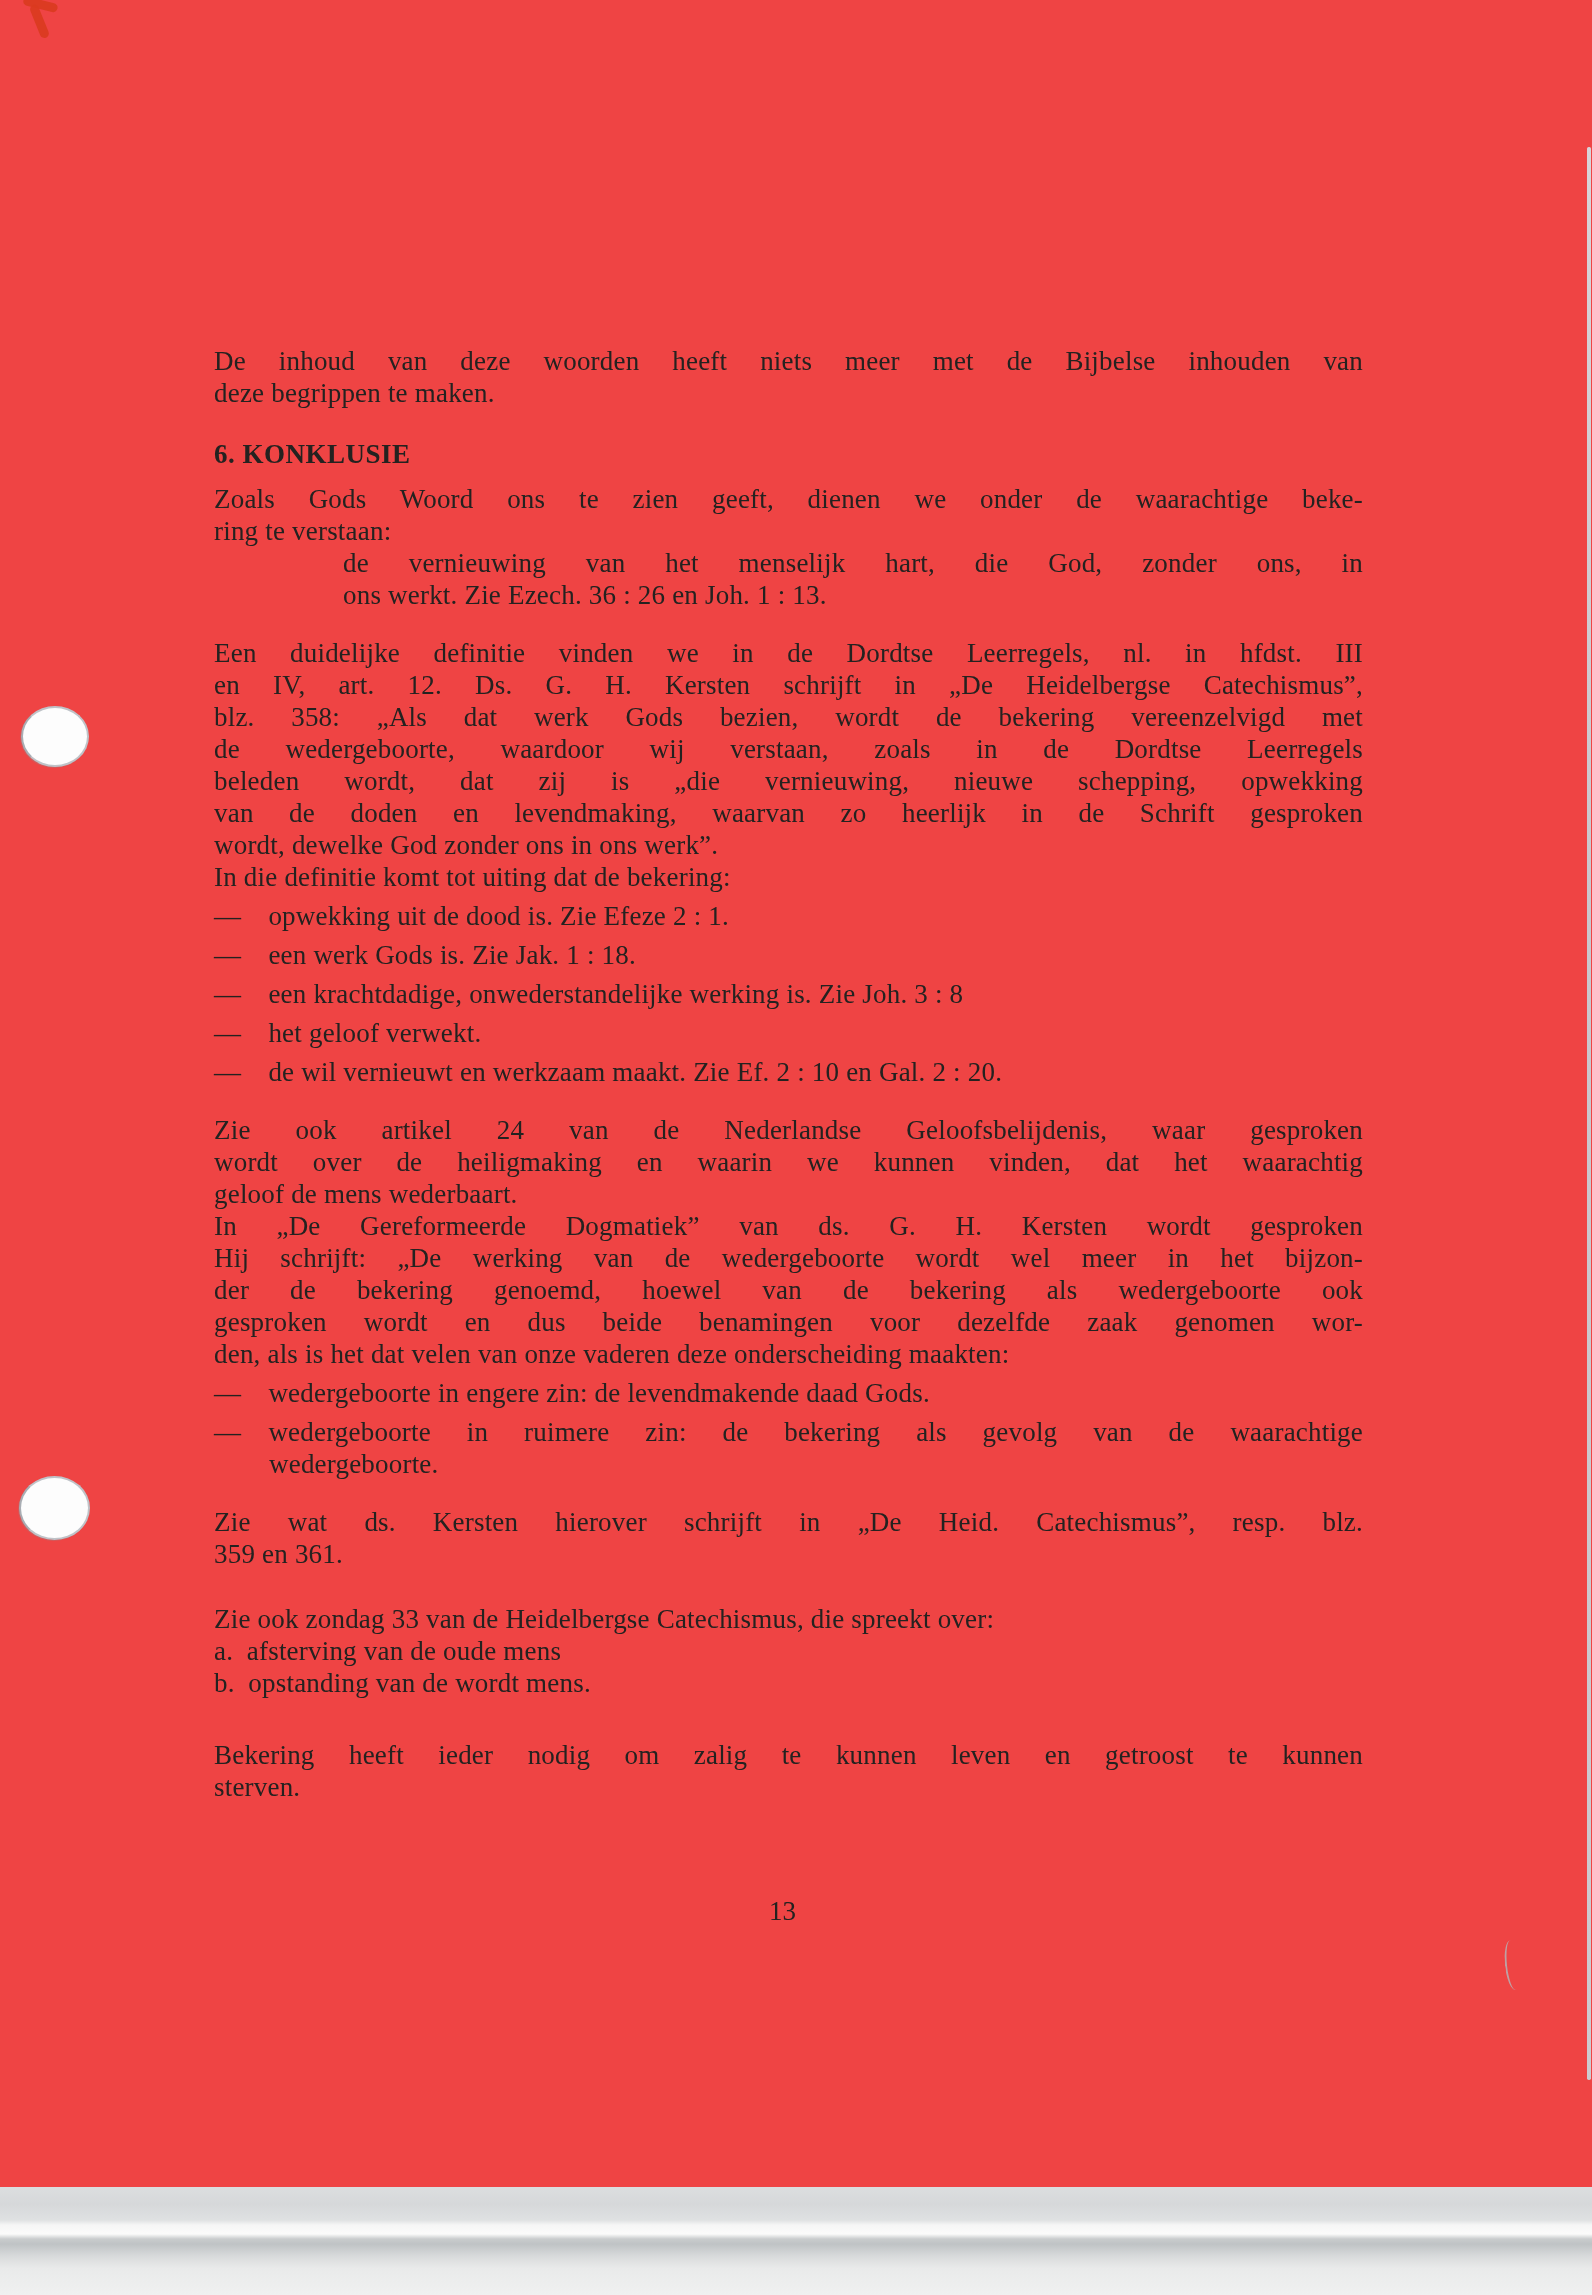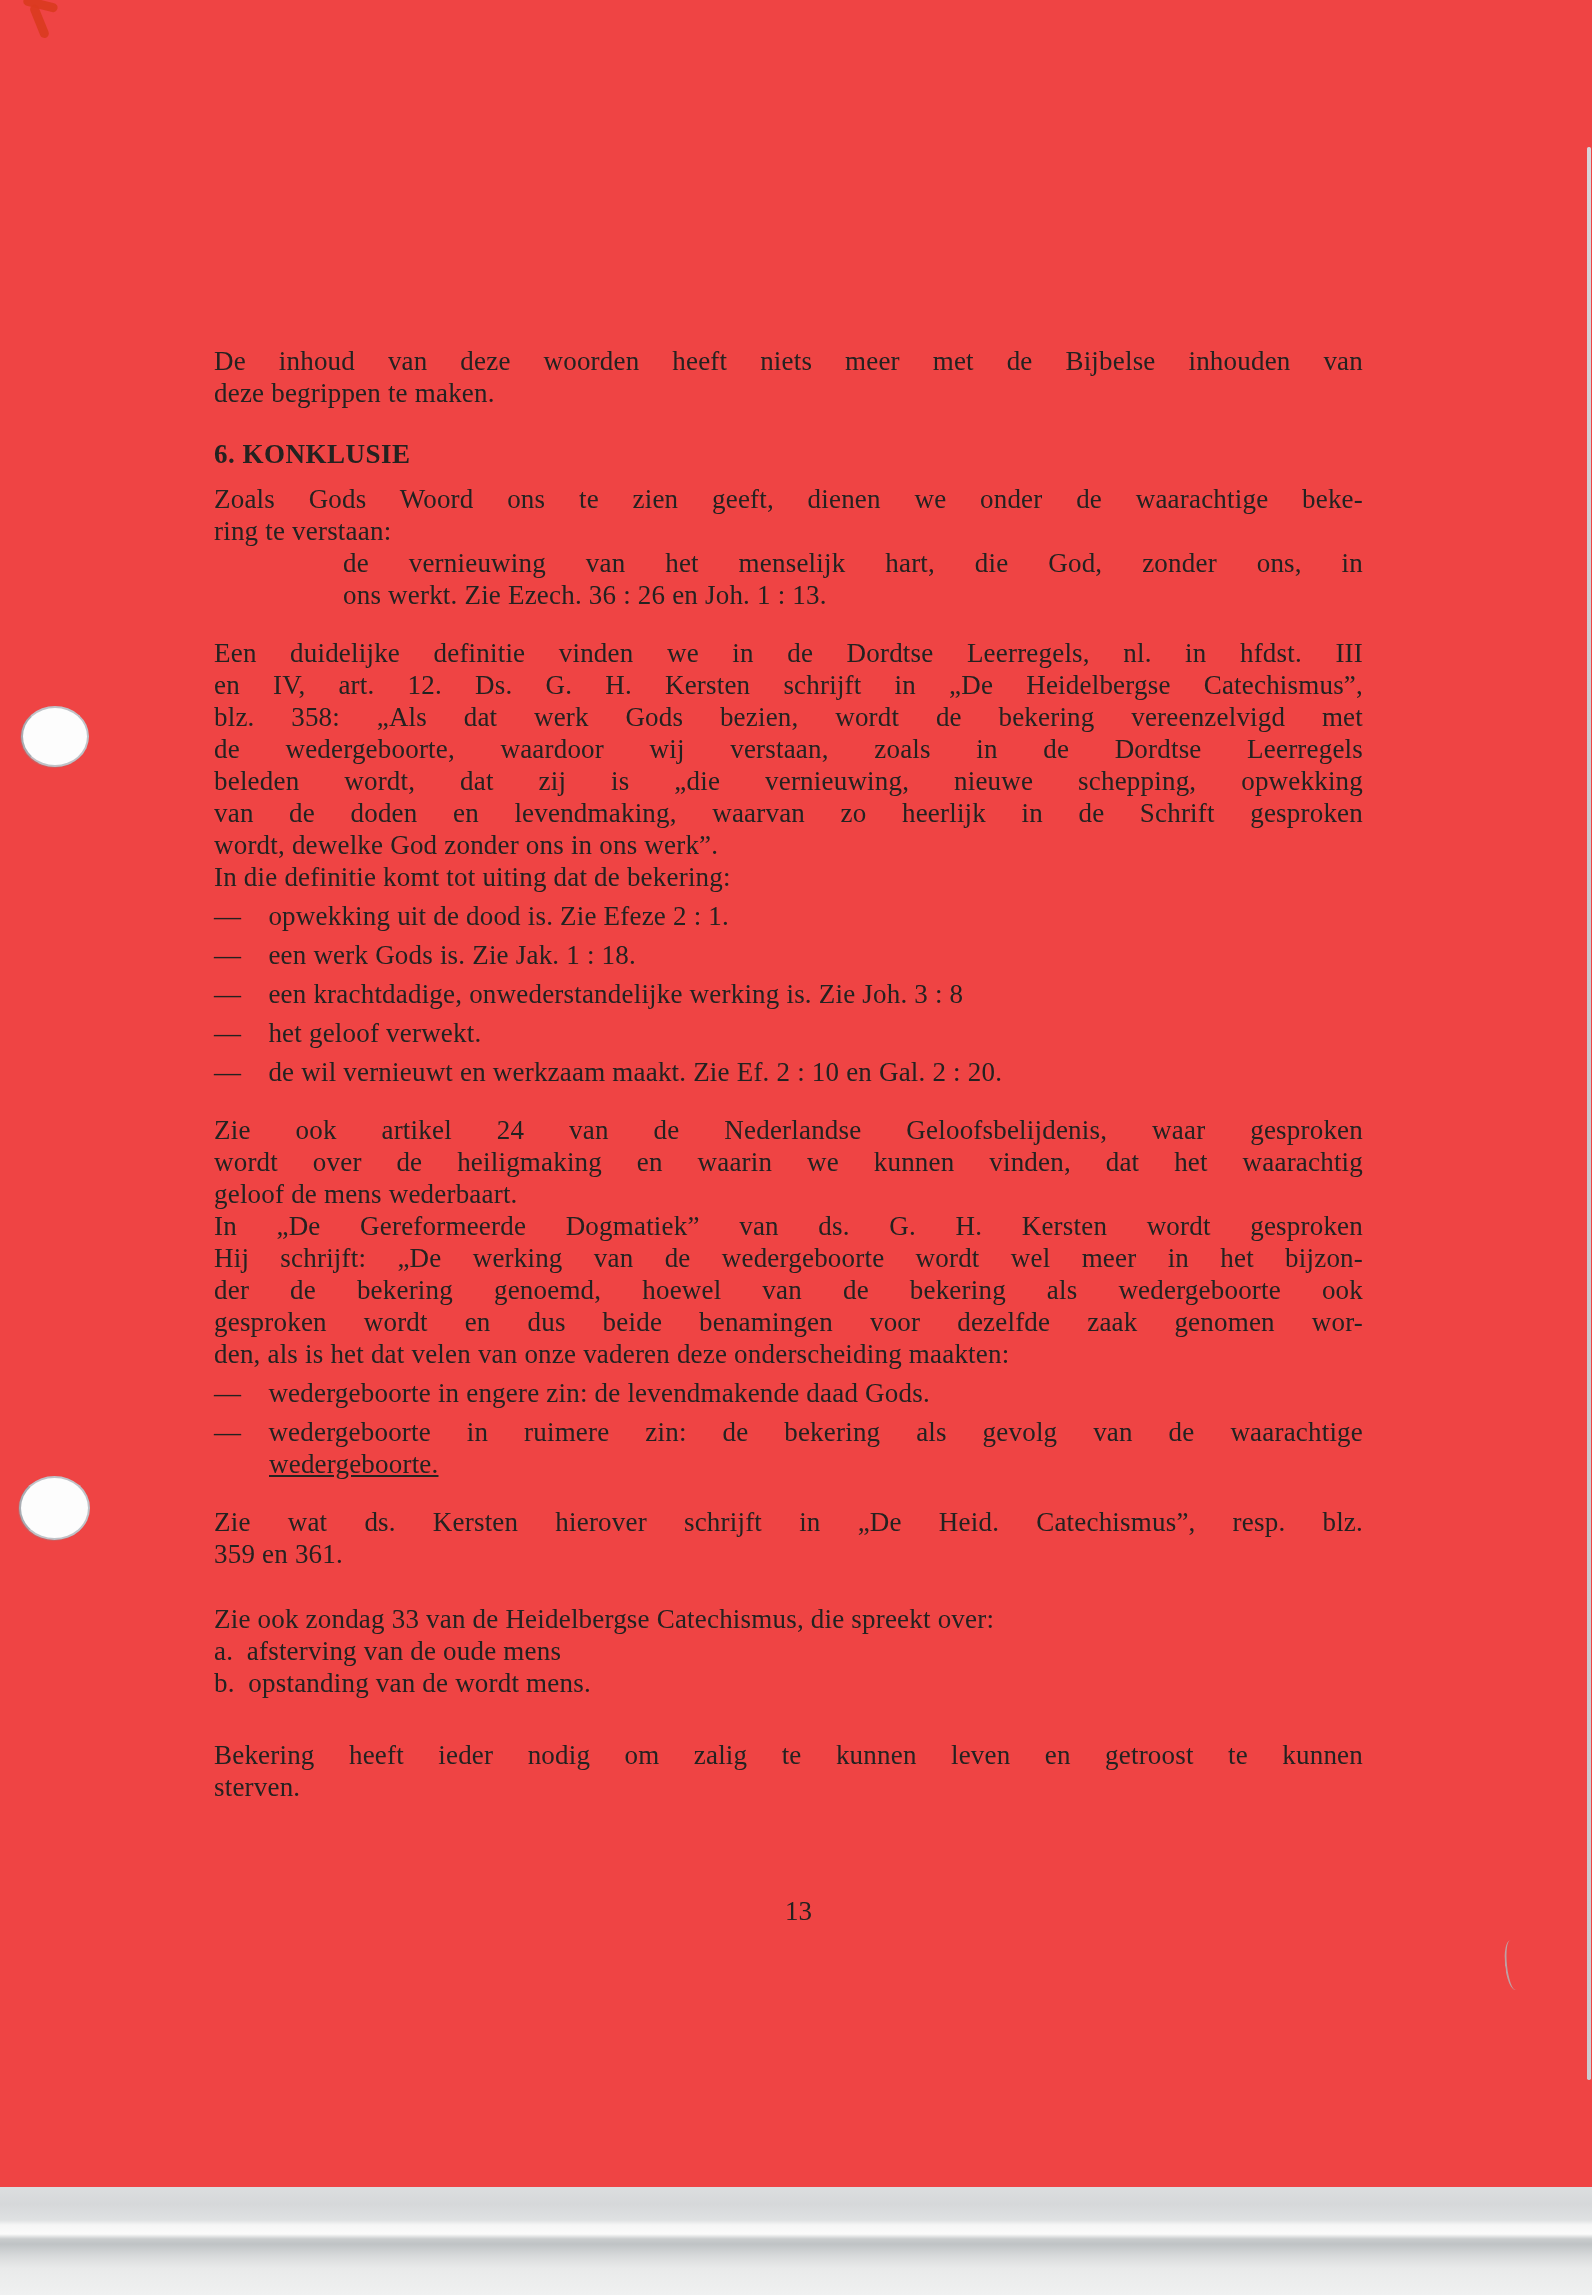--- a/index.html
+++ b/index.html
@@ -29,26 +29,26 @@
 
   .line {
     font-size: 27px;
     line-height: 32px;
     letter-spacing: 0.2px;
     white-space: normal;
   }
   .j { text-align: justify; text-align-last: justify; }
   .ind-quote { margin-left: 129px; }
   .ind-hang { padding-left: 55px; text-indent: -55px; margin-top: 7px; }
-  .ind-hangcont { margin-left: 55px; text-decoration: underline; }
+  .ind-hangcont { margin-left: 55px; }
   .heading .line { font-weight: bold; letter-spacing: 0.5px; }
 
   .page-number {
     position: absolute;
-    left: 224px;
+    left: 208px;
     top: 1895px;
     width: 1149px;
     text-align: center;
     font-size: 27px;
     line-height: 32px;
   }
 
   
   .red-mark { position: absolute; background: #da3b20; border-radius: 5.2px; opacity: .92; }
   .red-mark-1 { left: 23px; top: 0px;  width: 35px; height: 8.6px; transform: rotate(14deg); }

